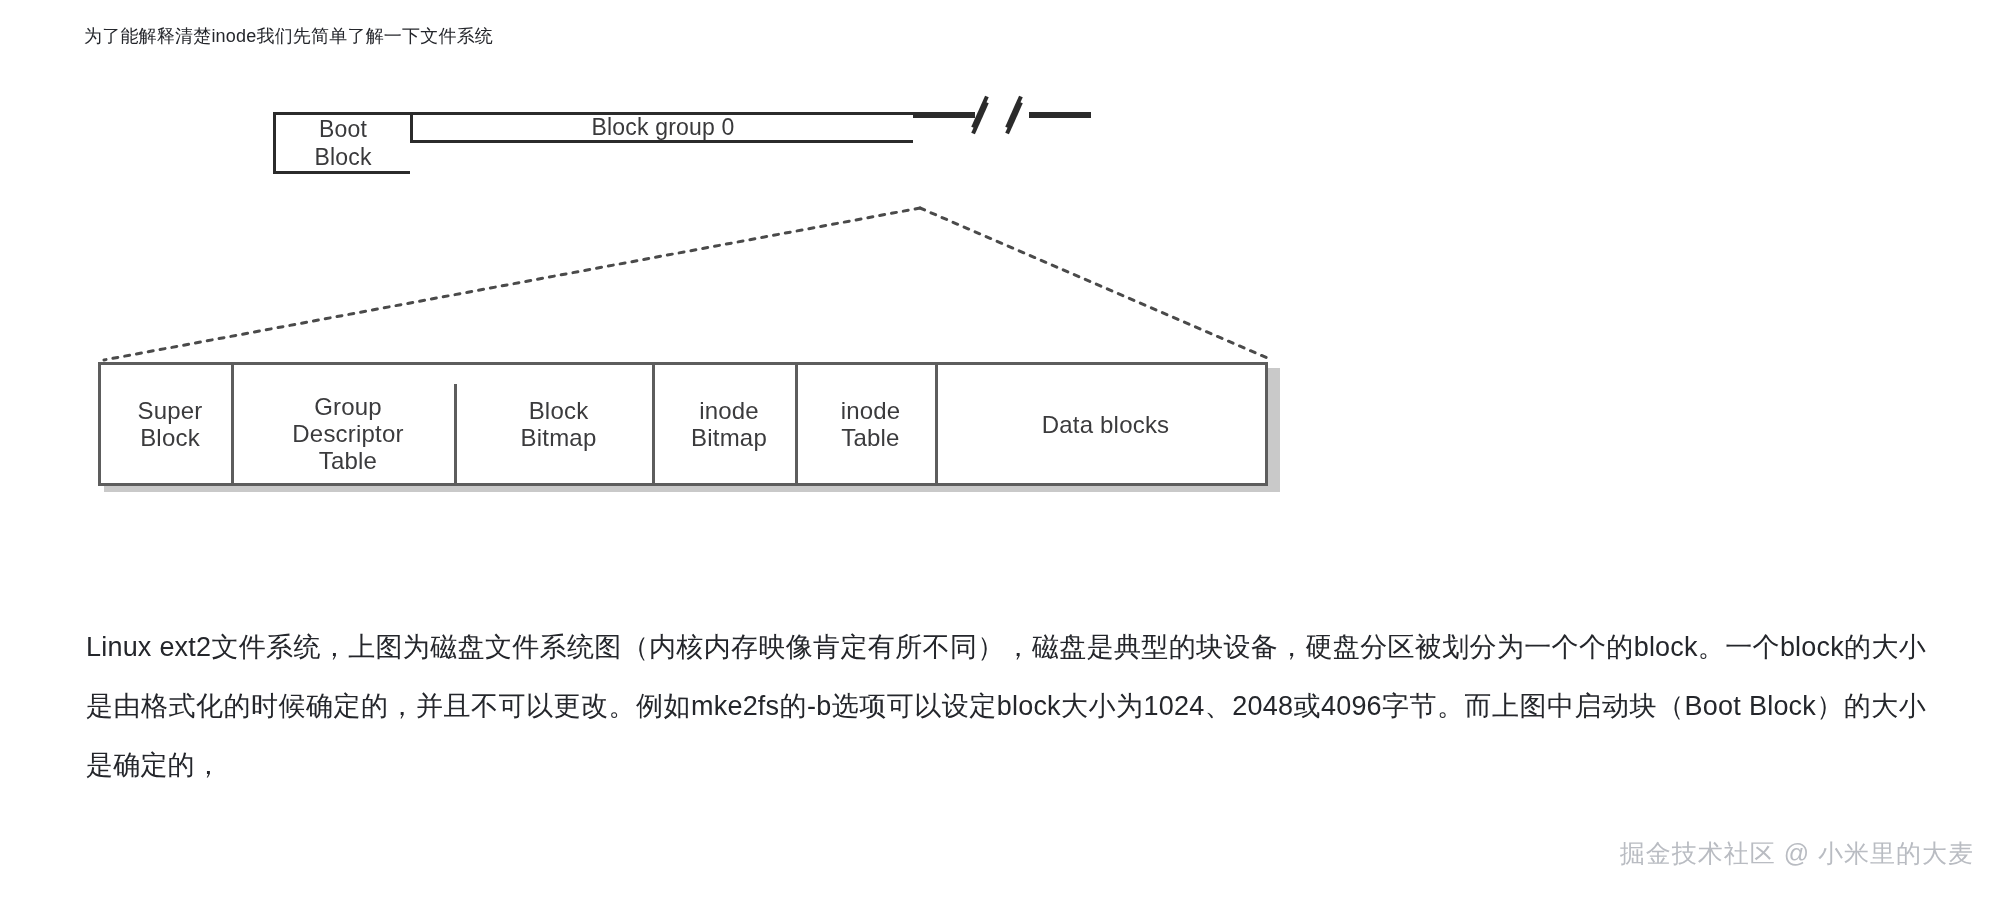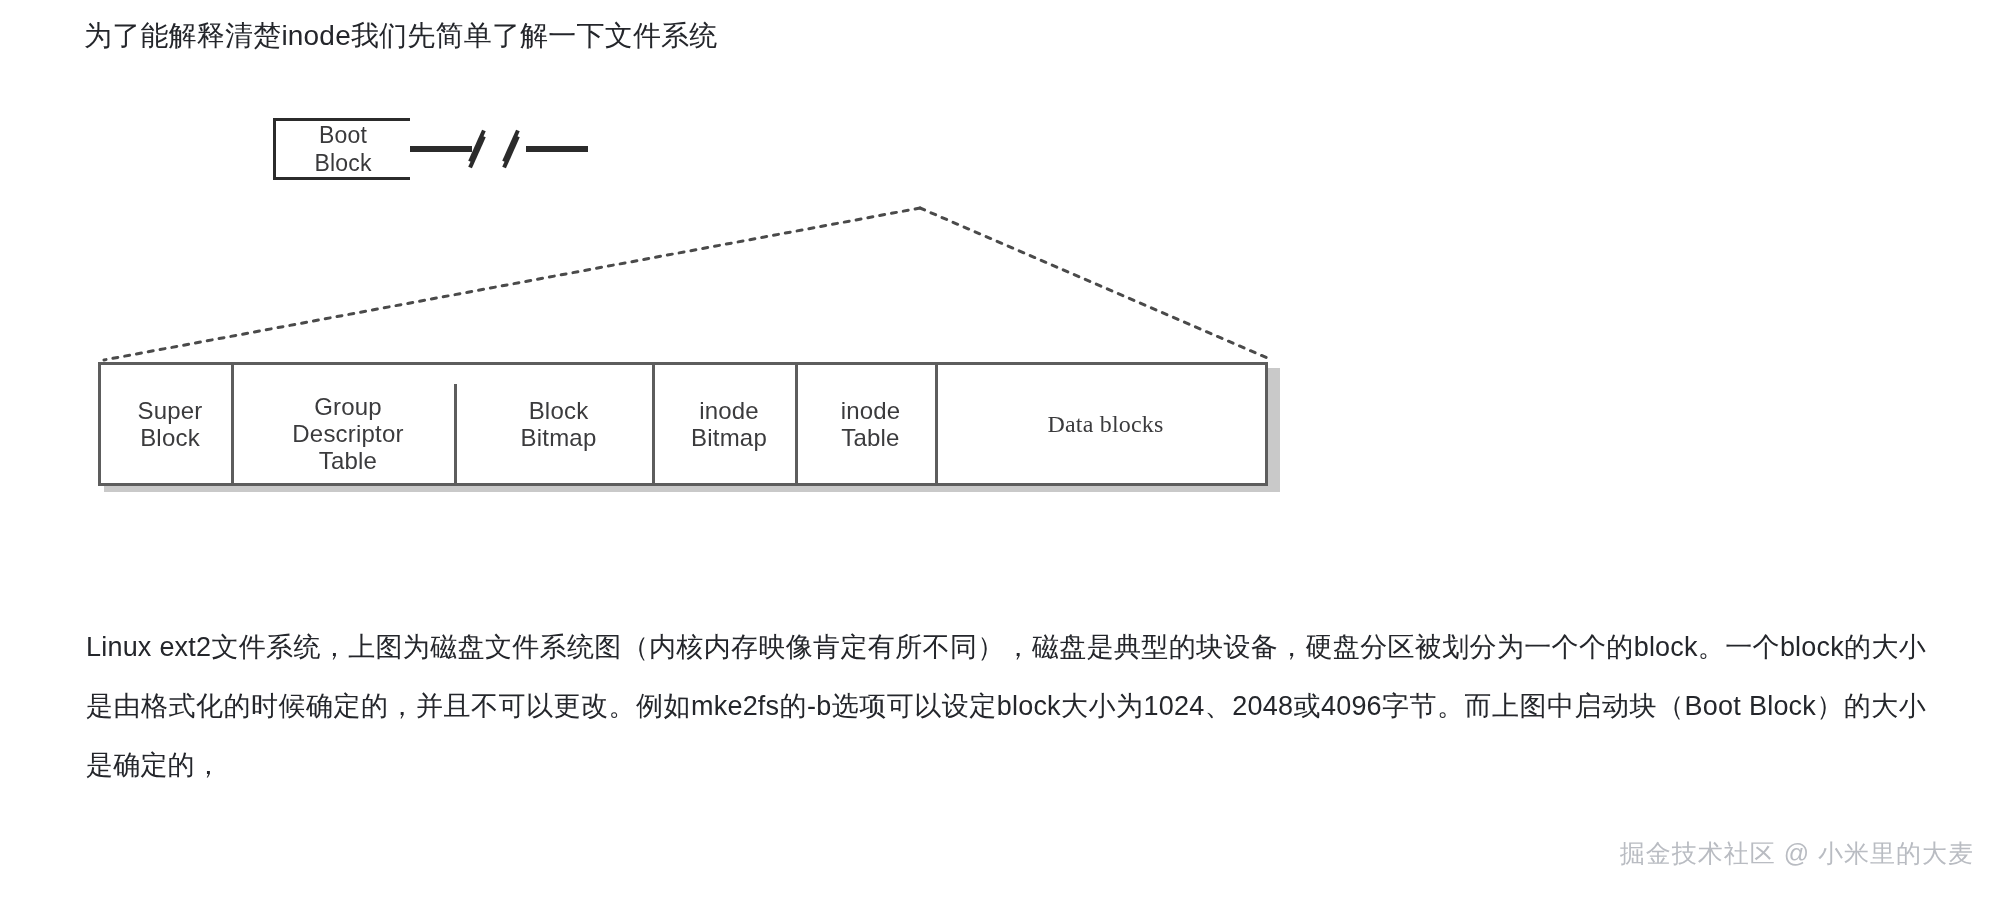--- a/index.html
+++ b/index.html
@@ -14,21 +14,21 @@
     color: #1c1c1e;
     position: relative;
     overflow: hidden;
   }
 
   
   .intro {
     position: absolute;
     left: 84px;
     top: 17px;
-    font-size: 28px;
+    font-size: 18px;
     line-height: 38px;
     letter-spacing: 0.2px;
     color: #24262b;
     white-space: nowrap;
   }
 
   
   .figure {
     position: absolute;
     left: 0;
@@ -37,21 +37,21 @@
     height: 390px;
   }
 
   
   .disk-strip {
     position: absolute;
     left: 273px;
     top: 32px;
     height: 73px;
     display: flex;
-    align-items: center;
+    align-items: flex-start;
   }
   .disk-cell {
     border: 3px solid #2b2b2b;
     border-right-width: 0;
     box-sizing: border-box;
     display: flex;
     align-items: center;
     justify-content: center;
     text-align: center;
     background: #fff;
@@ -132,21 +132,21 @@
     justify-content: center;
     text-align: center;
     font-size: 24px;
     line-height: 27px;
     color: #3b3b3d;
     font-weight: 500;
     letter-spacing: 0.2px;
     background: #fff;
     padding-left: 8px;
   }
-  .detail-cell:last-child { border-right: 0; font-family: Liberation Serif, serif; }
+  .detail-cell:last-child { border-right: 0; }
   .d-super   { width: 133px; }
   .d-gdt     { width: 223px; margin-top: 19px; }
   .d-bbitmap { width: 198px; }
   .d-ibitmap { width: 143px; }
   .d-itable  { width: 140px; }
   .d-data    { width: 327px; }
 
   
   .body-copy {
     position: absolute;
@@ -185,20 +185,23 @@
 
   <div class="disk-strip">
 
     <div class="disk-cell cell-boot">
       <span class="disk-label">
         <span style="white-space:pre-line">Boot
 Block</span>
       </span>
     </div>
 
+    <div class="disk-cell cell-group0">
+      <span class="disk-label">Block group 0</span>
+    </div>
 
     <div class="disk-cell cell-gap">
       <span class="gap-rule top left"></span>
       <span class="gap-rule top right"></span>
       <span class="gap-rule bottom left"></span>
       <span class="gap-rule bottom right"></span>
       <span class="break-slash t1"></span>
       <span class="break-slash t2"></span>
       <span class="break-slash b1"></span>
       <span class="break-slash b2"></span>

